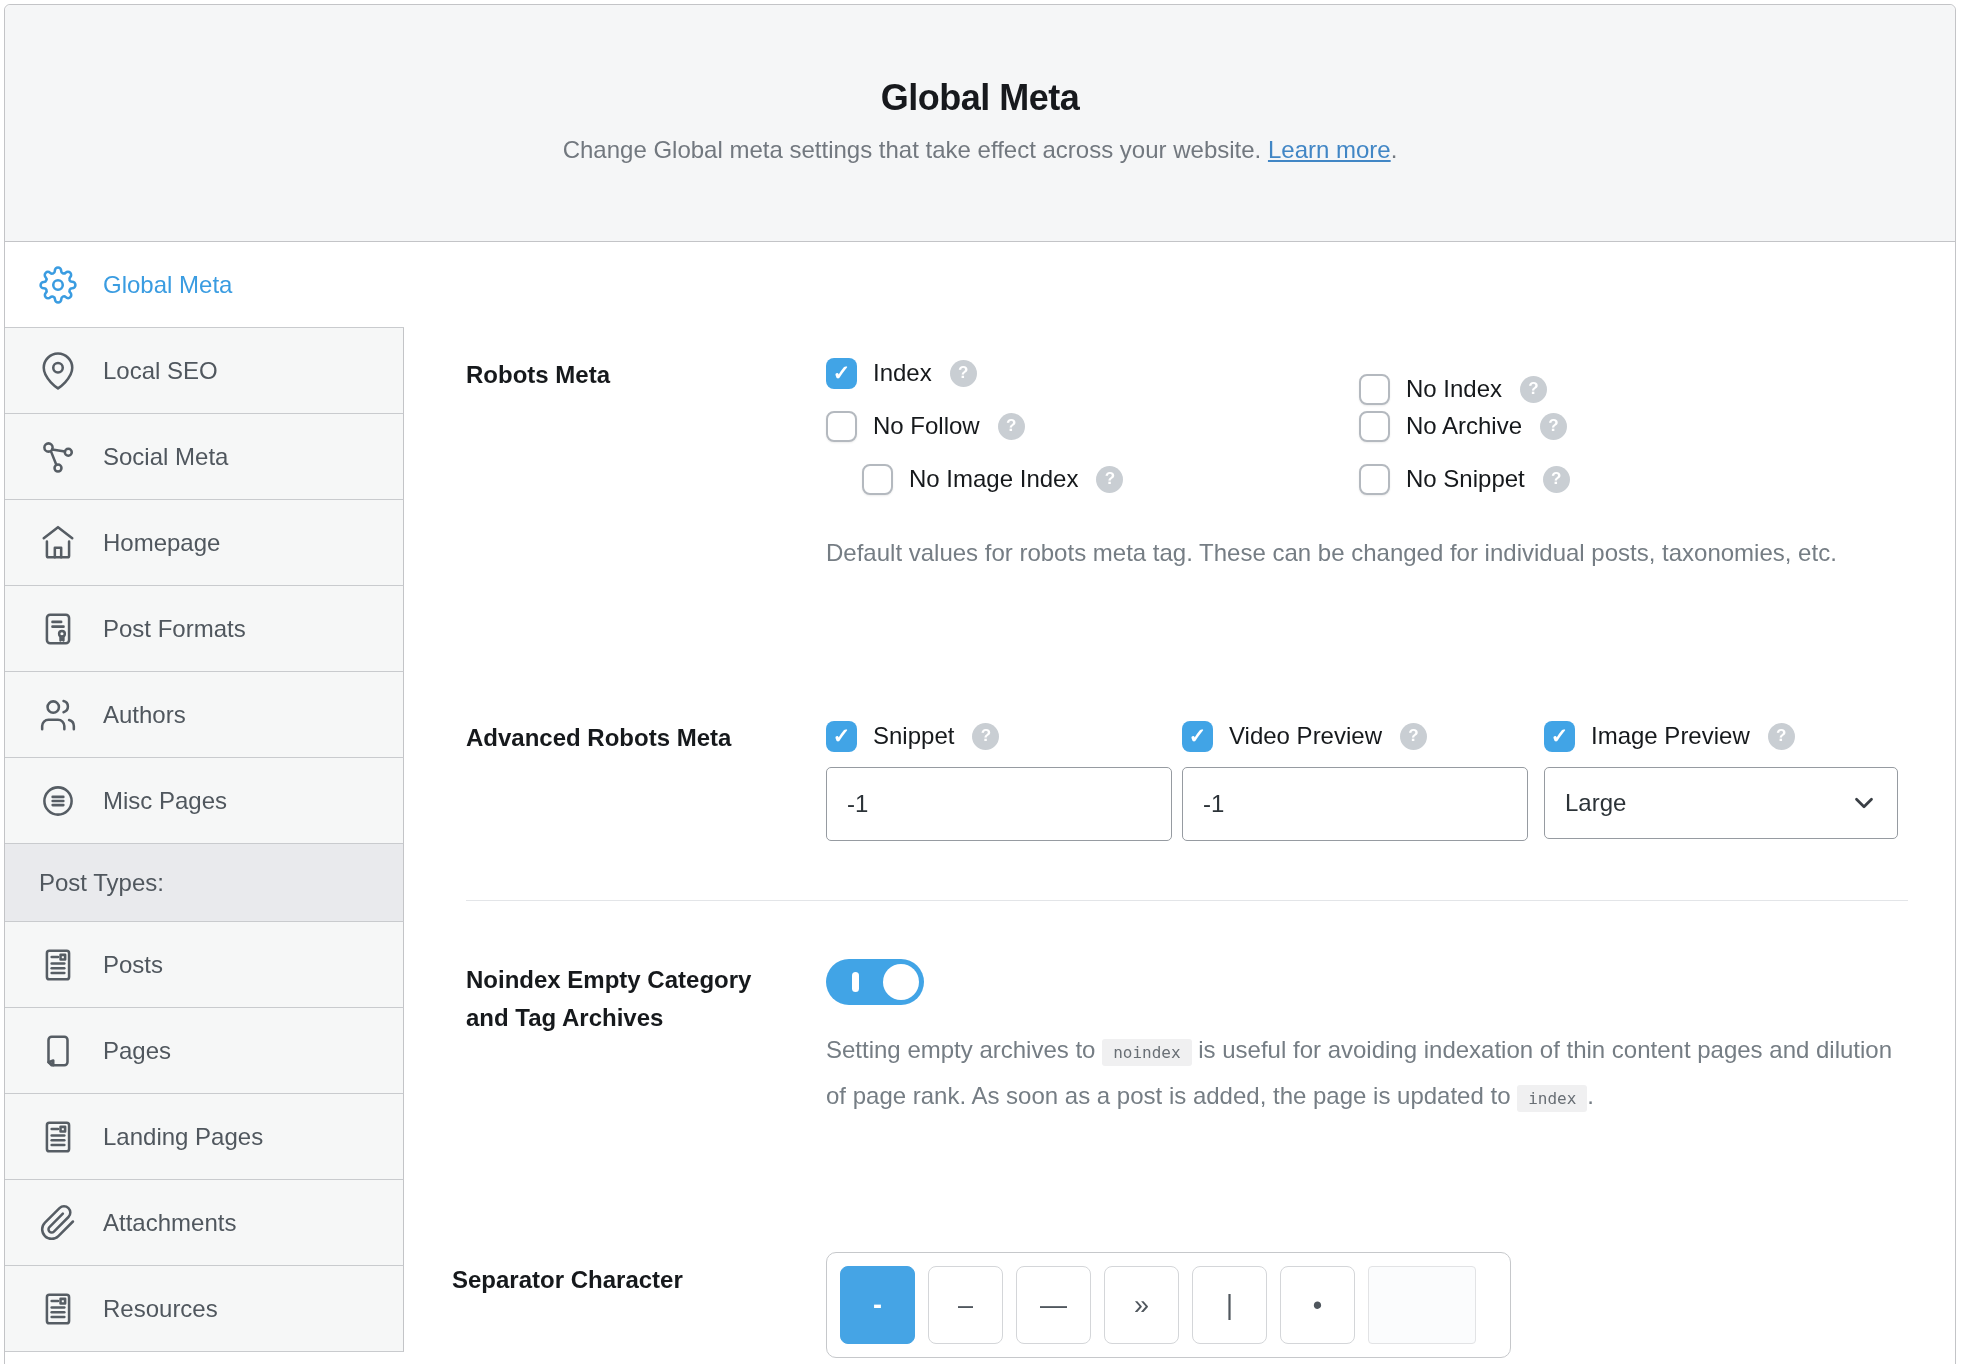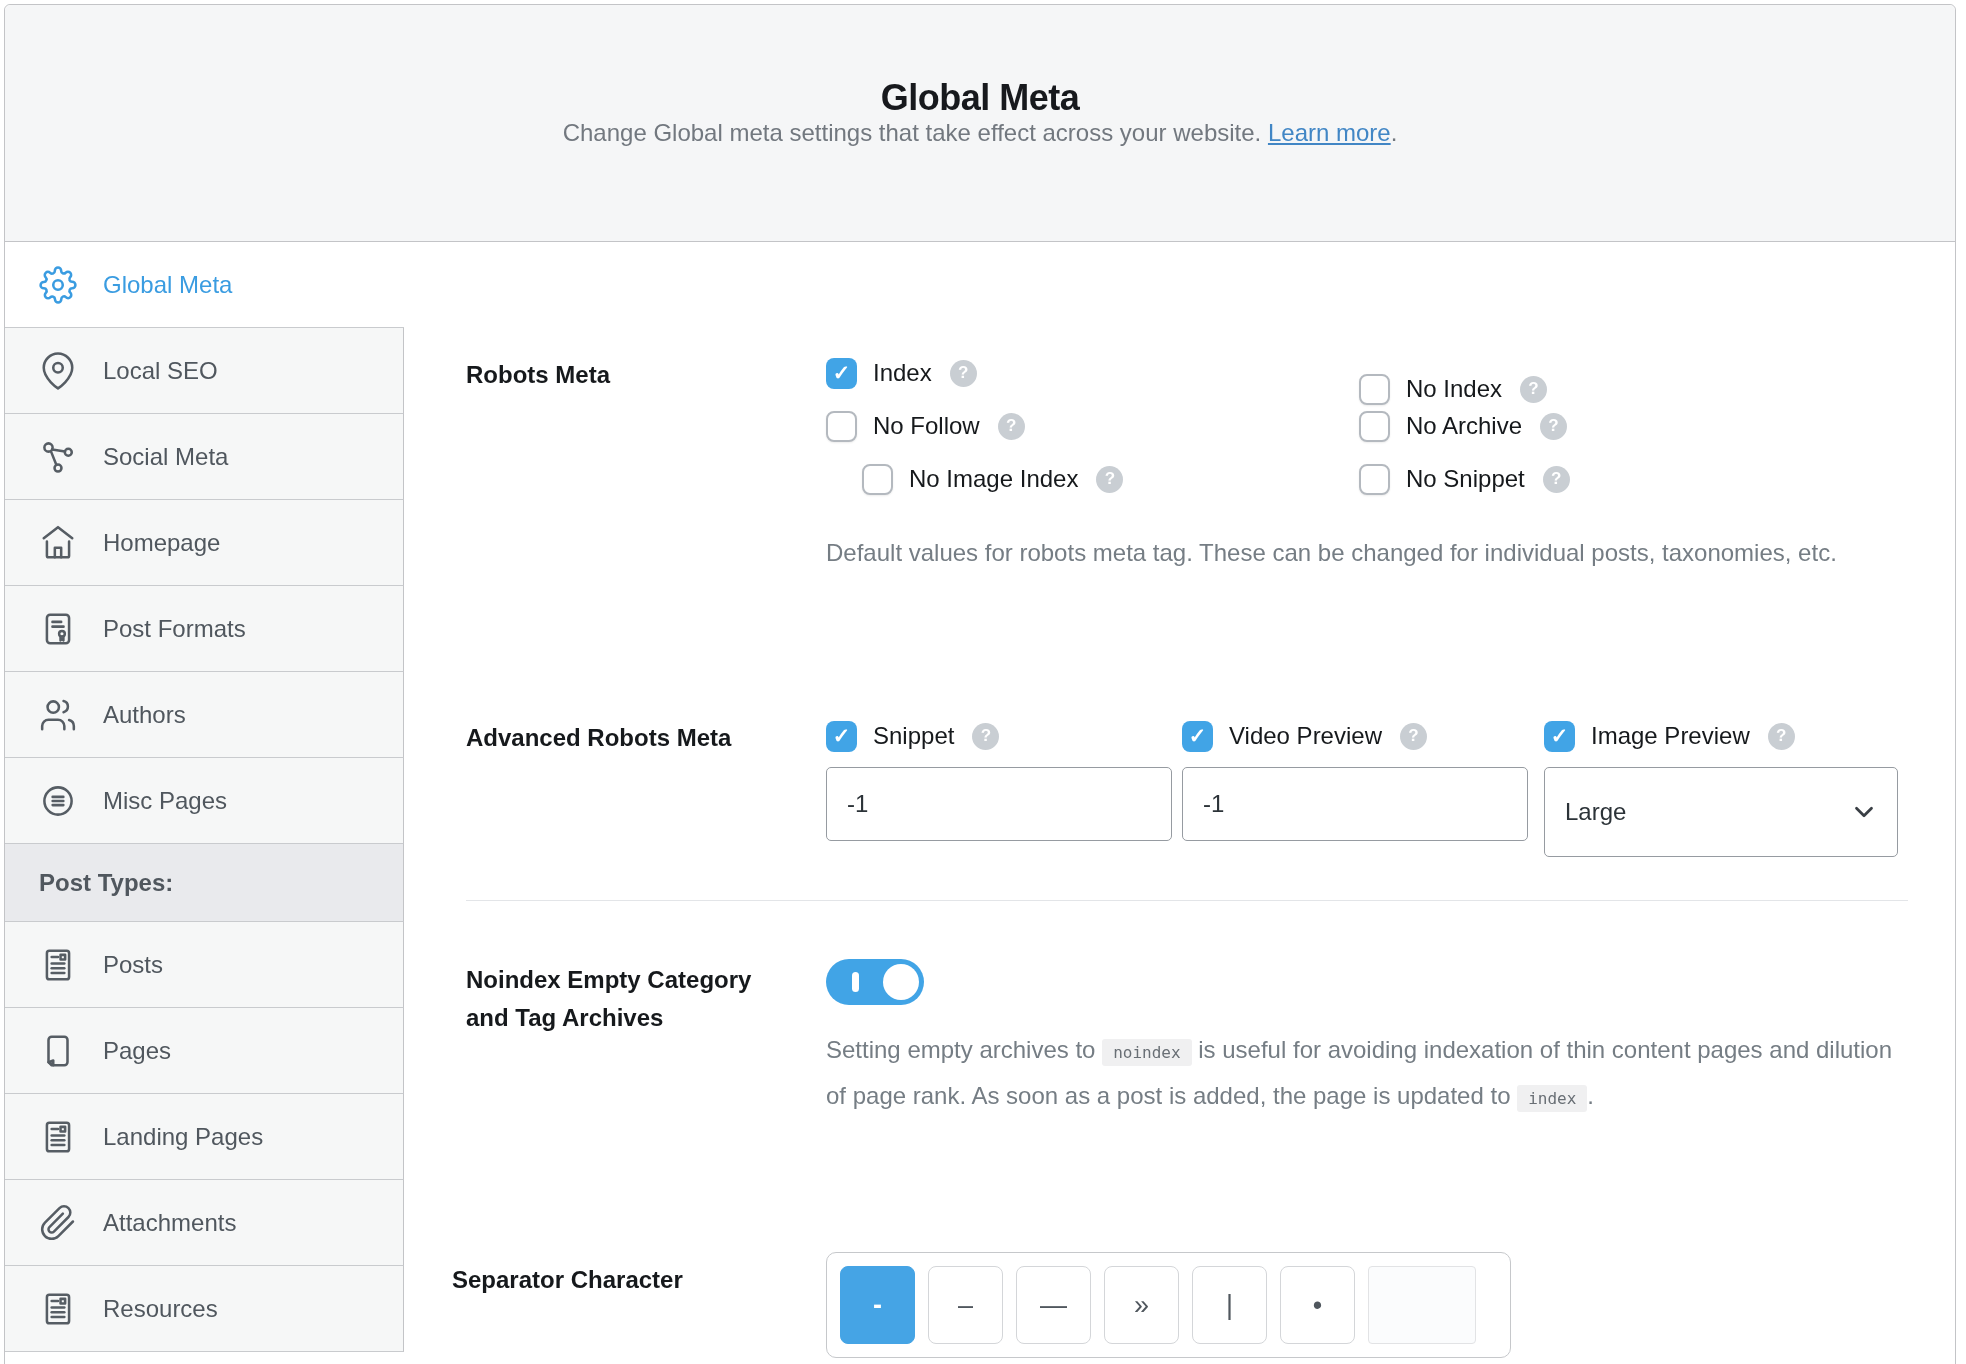--- a/index.html
+++ b/index.html
@@ -12,57 +12,57 @@
     position:absolute;left:4px;top:4px;width:1952px;height:1500px;
     box-sizing:border-box;border:1px solid #c3c4c7;border-radius:6px 6px 0 0;
     background:#fff;display:flex;flex-direction:column;
   }
   
   .header{
     flex:none;height:237px;background:#f5f6f7;border-bottom:1px solid #c3c4c7;
     border-radius:6px 6px 0 0;text-align:center;box-sizing:border-box;
   }
   .page-title{margin:0;padding-top:72px;font-size:36px;font-weight:700;color:#17191d;letter-spacing:-.5px;}
-  .page-sub{font-size:24px;color:#72787f;}
+  .page-sub{margin-top:17px;font-size:24px;color:#72787f;}
   .page-sub a{color:#4186c5;text-decoration:underline;cursor:pointer;}
   
   .bodywrap{flex:1;display:flex;min-height:0;}
   .sidebar{width:399px;flex:none;}
   .side-item{
     height:86px;box-sizing:border-box;display:flex;align-items:center;gap:26px;
     padding-left:34px;background:#f6f7f7;border-bottom:1px solid #c9cbce;
     border-right:1px solid #c3c4c7;font-size:24px;color:#50575e;cursor:pointer;
   }
   .side-item svg{width:38px;height:38px;flex:none;stroke:#565d64;fill:none;stroke-width:1.6;stroke-linecap:round;stroke-linejoin:round;}
   .side-item.active{background:#fff;border-right:none;color:#3a9ce1;}
   .side-item.active svg{stroke:#3a9ce1;}
   .side-section{
     height:78px;box-sizing:border-box;display:flex;align-items:center;
     padding-left:34px;background:#e9eaed;border-bottom:1px solid #c9cbce;
-    border-right:1px solid #c3c4c7;font-size:24px;font-weight:700;color:#50575e;
+    border-right:1px solid #c3c4c7;font-size:24px;font-weight:400;color:#50575e;
   }
   
   .content{flex:1;position:relative;background:#fff;font-size:24px;}
   .field-label{position:absolute;font-weight:700;color:#16191c;font-size:24px;line-height:38px;}
   .cb-row{position:absolute;display:flex;align-items:center;height:38px;gap:16px;white-space:nowrap;}
   .cb{width:31px;height:31px;box-sizing:border-box;border-radius:8px;flex:none;cursor:pointer;}
   .cb.unchecked{background:#fff;border:2px solid #b4b9bf;box-shadow:0 1px 2px rgba(0,0,0,.08);}
   .cb.checked{background:#41a4e6;display:flex;align-items:center;justify-content:center;
     color:#fff;font-size:21px;font-weight:700;}
   .cb-label{color:#16191c;}
   .help{width:27px;height:27px;border-radius:50%;background:#c9ced3;color:#fff;
     display:flex;align-items:center;justify-content:center;font-size:17px;font-weight:700;
     flex:none;cursor:pointer;margin-left:2px;}
   .desc{position:absolute;color:#757d84;line-height:41px;font-size:24px;}
   .text-input{
     position:absolute;box-sizing:border-box;height:74px;border:1px solid #969ba1;border-radius:5px;
     font-family:"Liberation Sans",sans-serif;font-size:24px;color:#2c3338;padding:0 20px;background:#fff;
   }
   .selectbox{
-    position:absolute;box-sizing:border-box;height:90px;border:1px solid #969ba1;border-radius:5px;
+    position:absolute;box-sizing:border-box;height:72px;border:1px solid #969ba1;border-radius:5px;
     background:#fff;display:flex;align-items:center;justify-content:space-between;
     padding:0 18px 0 20px;color:#2c3338;cursor:pointer;
   }
   .selectbox svg{width:30px;height:30px;stroke:#3a3f45;fill:none;stroke-width:2.2;stroke-linecap:round;stroke-linejoin:round;}
   .divider{position:absolute;height:1px;background:#e3e5e8;}
   .toggle{position:absolute;width:98px;height:46px;border-radius:24px;background:#41a4e6;cursor:pointer;}
   .toggle-bar{position:absolute;left:26px;top:13px;width:7px;height:20px;border-radius:4px;background:#fff;}
   .toggle-knob{position:absolute;right:5px;top:5px;width:36px;height:36px;border-radius:50%;background:#fff;}
   .code{
     font-family:"DejaVu Sans Mono",monospace;font-size:16px;background:#f0f0f1;color:#696f75;

